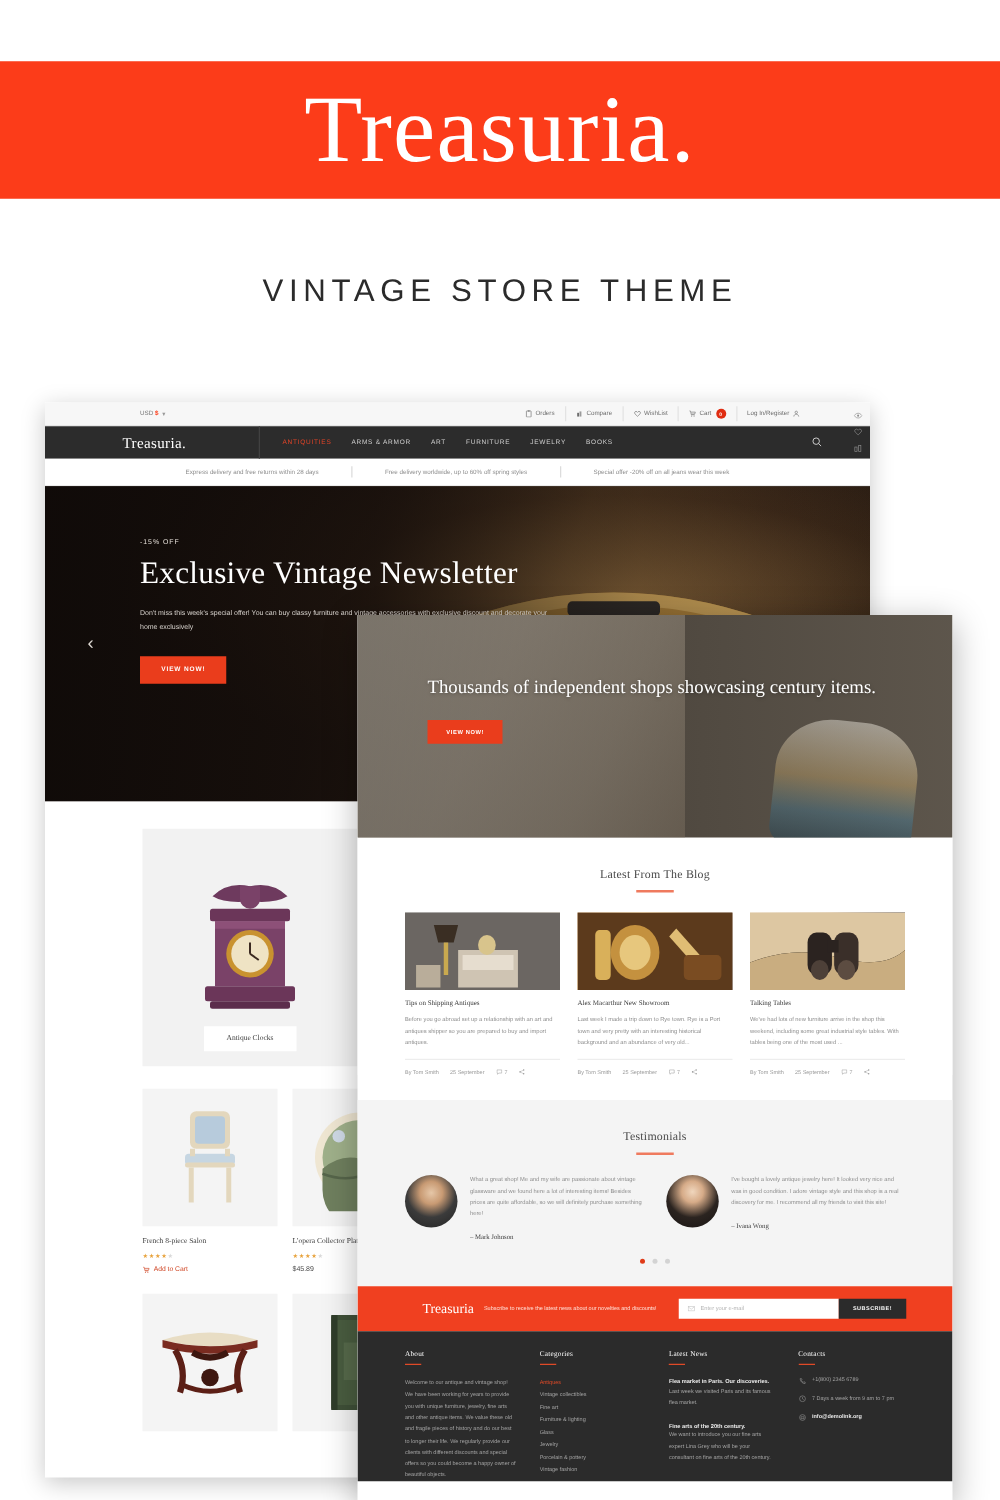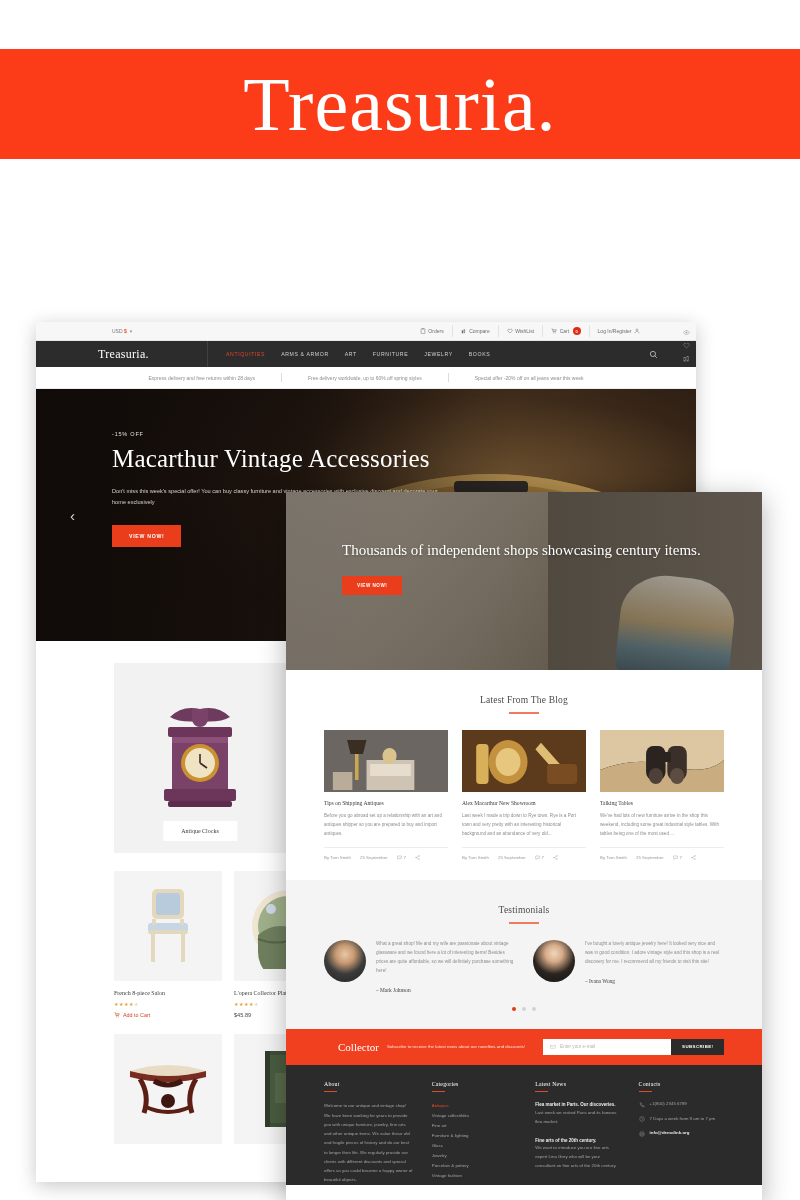--- a/index.html
+++ b/index.html
@@ -267,20 +267,21 @@
   .fico { color:#9a9a9a; flex:0 0 auto; margin-top:.5px; }
 </style>
 </head>
 <body>
 
 <div class="page">
 
   <div class="brand-banner">
     <div class="wordmark">Treasuria.</div>
   </div>
+  <div class="brand-subtitle">VINTAGE STORE THEME</div>
 
   <div class="win-back">
 
     <div class="util-bar">
       <div class="util-left">
         <span class="cur">USD <b>$</b></span>
         <span class="caret">▾</span>
       </div>
       <div class="util-right">
 
@@ -366,21 +367,21 @@
           <circle cx="52" cy="52" r="9" fill="#e6c77e"></circle>
         <circle cx="278" cy="52" r="15" fill="#c59541"></circle>
           <circle cx="278" cy="52" r="9" fill="#e6c77e"></circle>
         <rect x="140" y="54" width="52" height="36" rx="6" fill="#b5873c"></rect>
         <circle cx="166" cy="72" r="13" fill="#e8cd8b"></circle>
         <path d="M200 60 q30 14 54 24" stroke="#8d6a2c" stroke-width="3" fill="none"></path>
       </svg>
       <div class="hero-scrim"></div>
       <div class="hero-inner">
         <div class="hero-kicker">-15% OFF</div>
-        <div class="hero-title">Macarthur Vintage Accessories</div>
+        <div class="hero-title">Exclusive Vintage Newsletter</div>
         <div class="hero-text">Don't miss this week's special offer! You can buy classy furniture and vintage accessories with exclusive discount and decorate your home exclusively</div>
         <div class="btn-primary">VIEW NOW!</div>
       </div>
       <div class="hero-arrow">‹</div>
     </div>
 
     <div class="cat-section">
       <div class="cat-card">
         <svg width="108" height="130" viewBox="0 0 108 130">
           <path d="M24 24 q12-12 30-8 q18-4 30 8 q-10 6-30 4 q-20 2-30-4z" fill="#6e3a5e"></path>
@@ -622,21 +623,21 @@
         </div>
       </div>
       <div class="tst-dots">
         <span class="dot on"></span>
         <span class="dot"></span>
         <span class="dot"></span>
       </div>
     </div>
 
     <div class="news">
-      <div class="news-title">Collector</div>
+      <div class="news-title">Treasuria</div>
       <div class="news-sub">Subscribe to receive the latest news about our novelties and discounts!</div>
       <div class="news-form">
         <div class="news-input">
           <svg width="6" height="6" viewBox="0 0 16 16">
             <rect x="1.5" y="3.5" width="13" height="9" fill="none" stroke="#c3c3c3" stroke-width="1.2"></rect>
             <path d="M1.5 4 8 9l6.5-5" fill="none" stroke="#c3c3c3" stroke-width="1.2"></path>
           </svg>
           <span>Enter your e-mail</span>
         </div>
         <div class="news-btn">SUBSCRIBE!</div>

